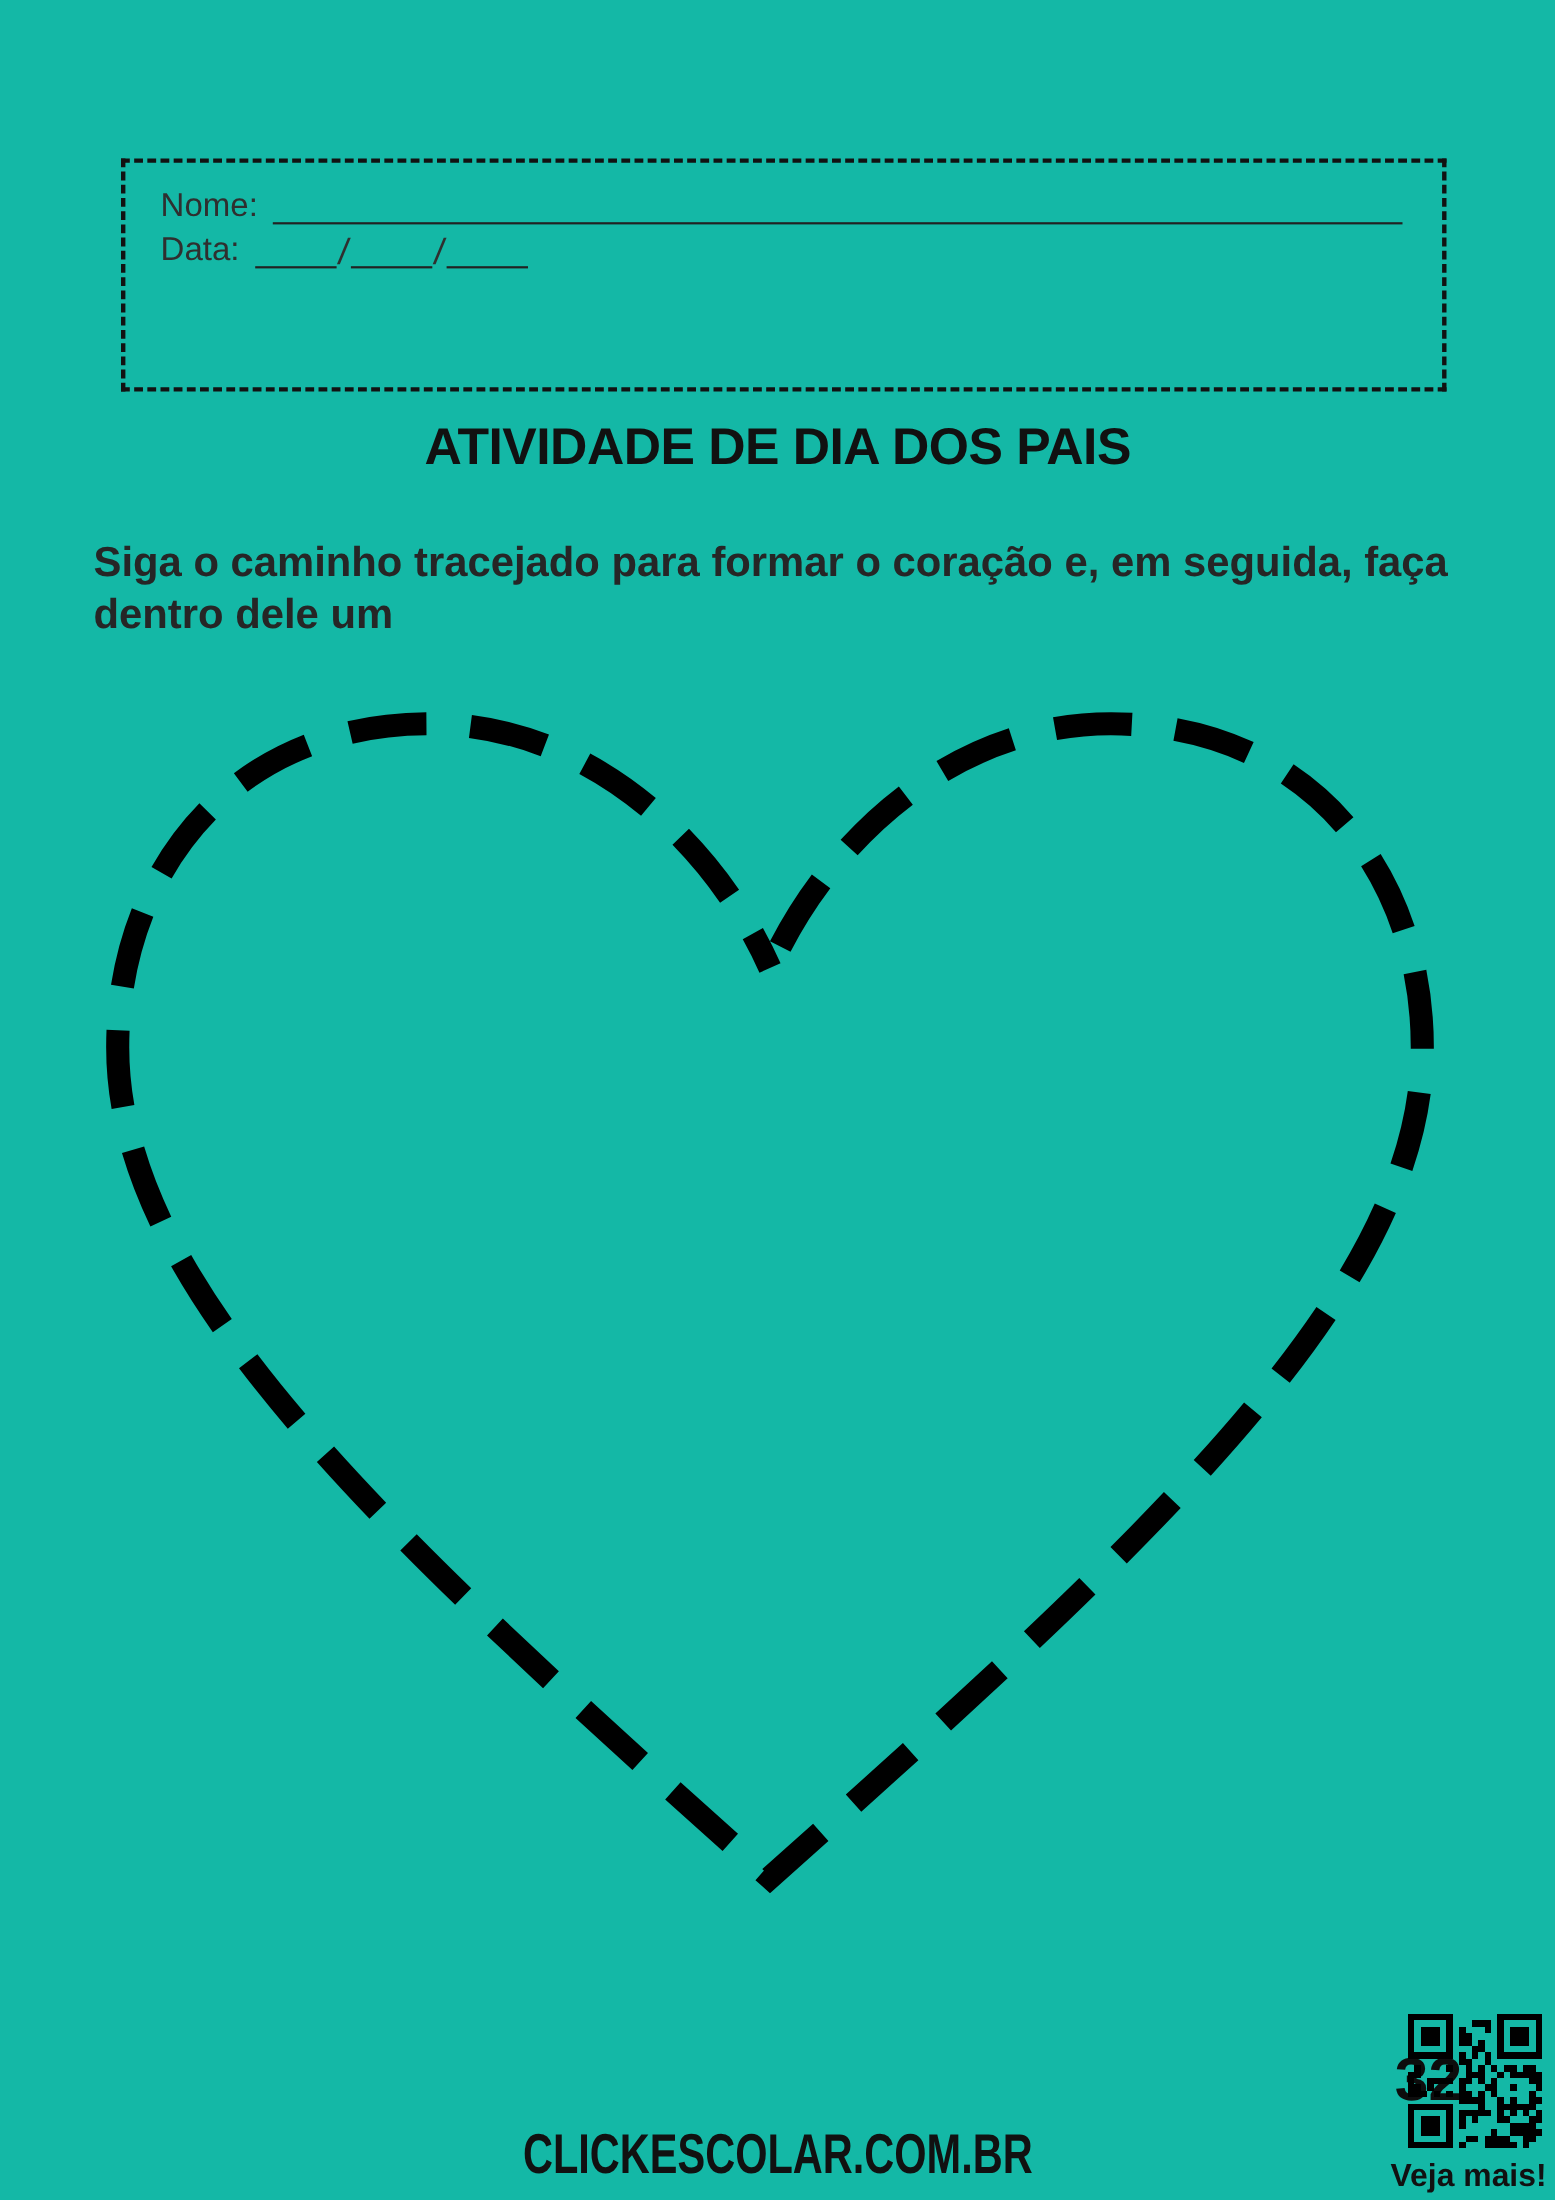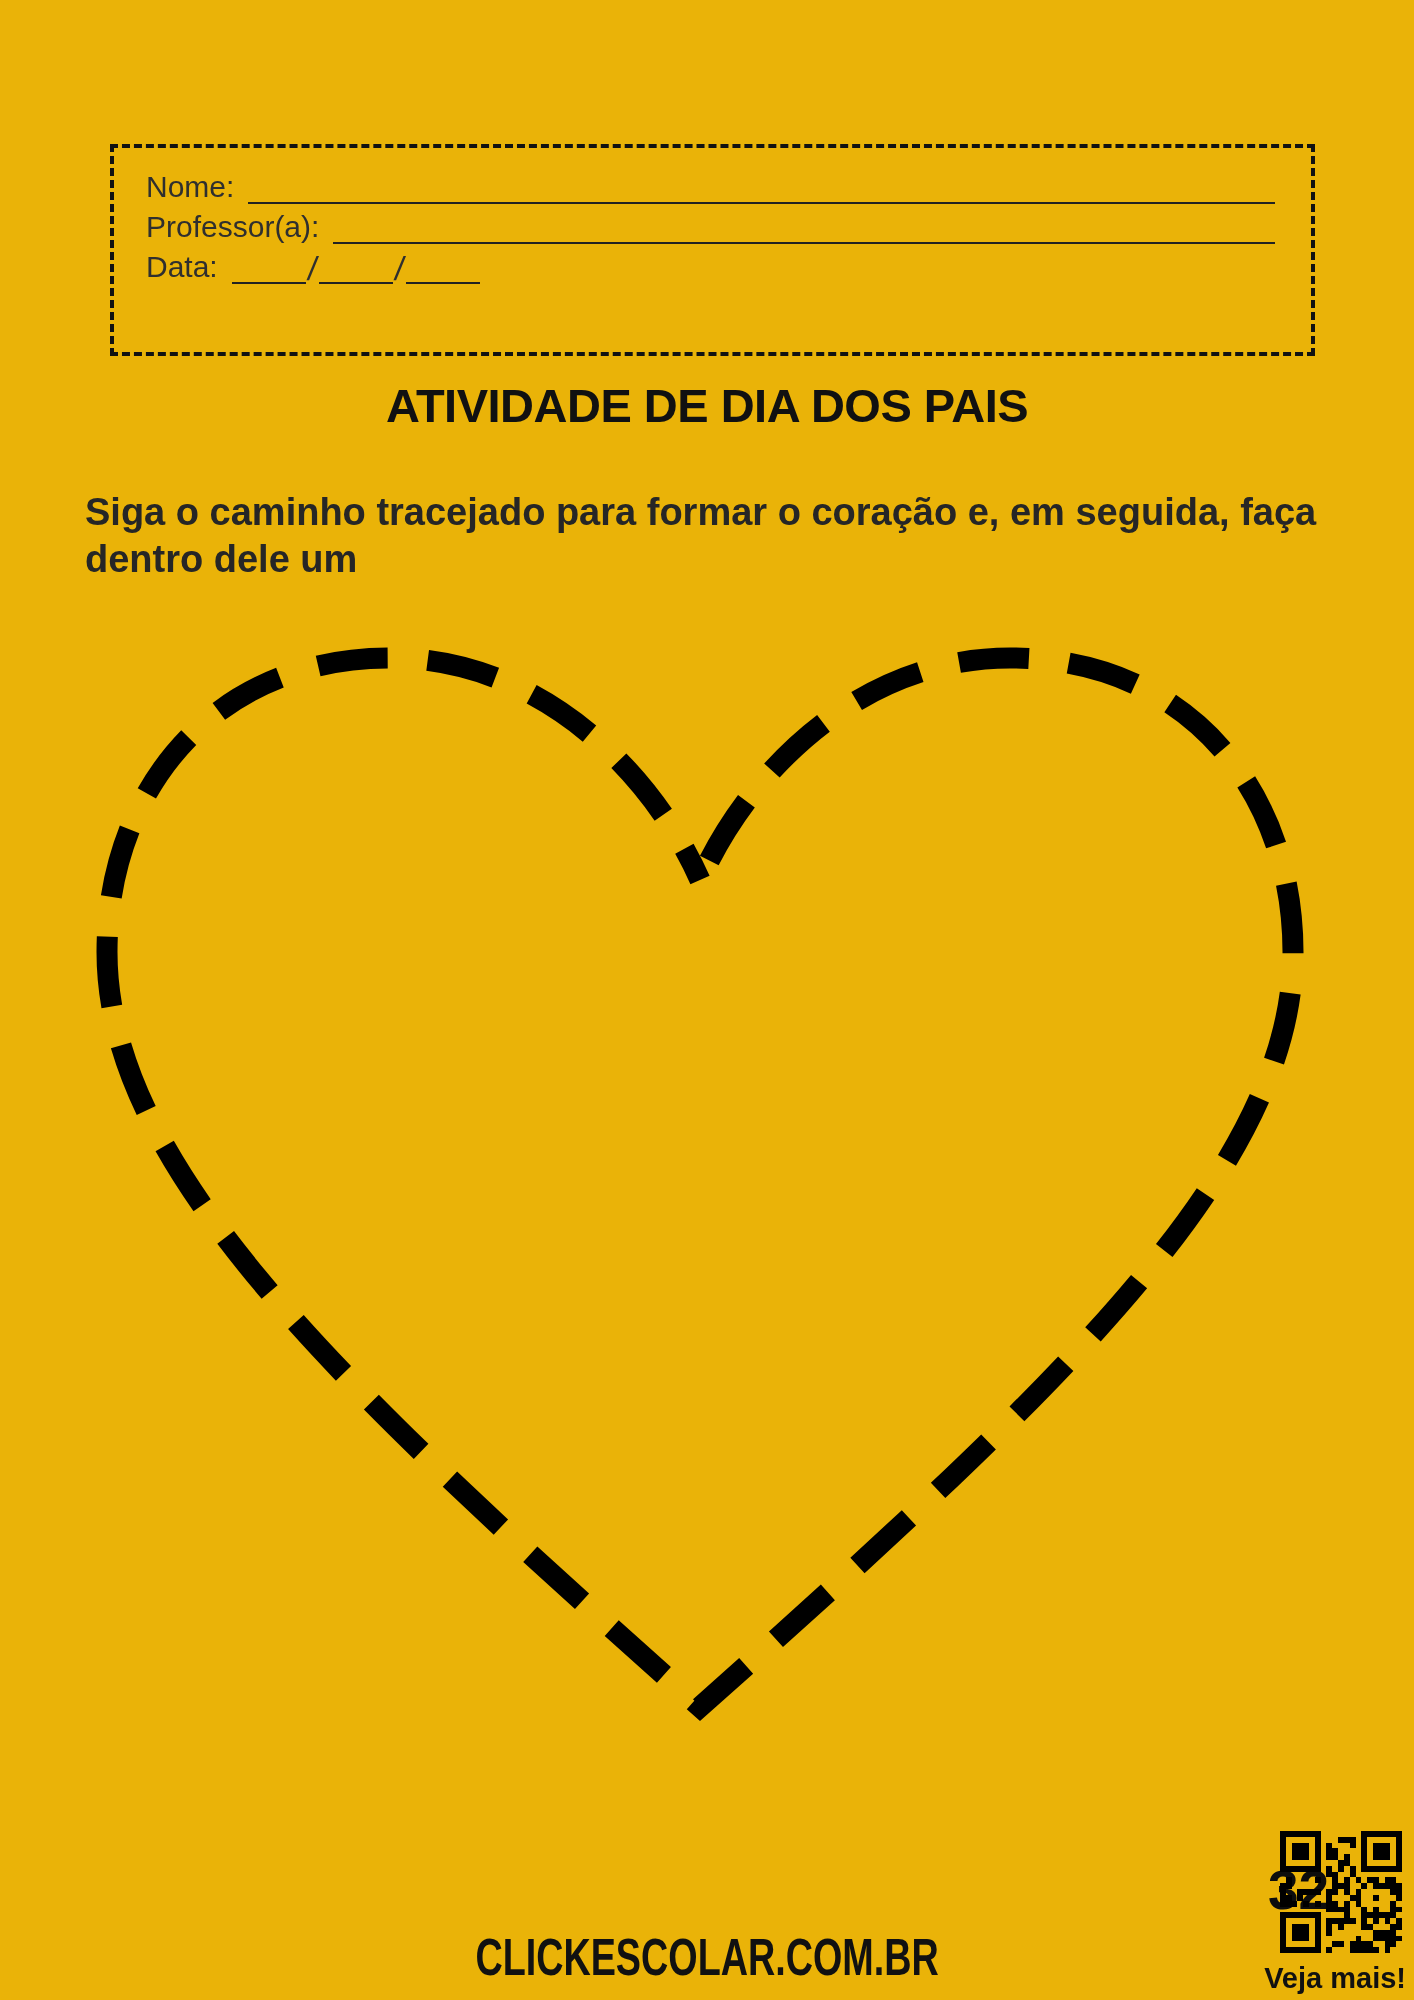--- a/index.html
+++ b/index.html
@@ -1,19 +1,19 @@
 <!DOCTYPE html>
 <html><head>
 <meta charset="utf-8">
 <style>
   * { margin:0; padding:0; box-sizing:border-box; }
   html,body { background:#ffffff; }
   body { font-family:"Liberation Sans", sans-serif; color:#1a1a1a; }
   .page {
-    position:relative; width:1414px; height:2000px; background:#eab308;
+    position:relative; width:1414px; height:2000px; background:#14b8a6;
     overflow:hidden; margin:0 auto;
   }
 
   
   .header-box {
     position:absolute; left:110px; top:144px; width:1205px; height:212px;
     border:4px dashed #121212; padding:16px 36px 0 32px;
   }
   .field-row { display:flex; align-items:flex-end; height:40px; font-size:30px; color:#2f2f2f; }
   .field-label { white-space:nowrap; margin-right:14px; line-height:34px; }
@@ -53,24 +53,20 @@
   }
 </style>
 </head>
 <body>
 
 <div class="page">
 
   <div class="header-box">
     <div class="field-row">
       <span class="field-label">Nome:</span>
-      <span class="field-line"></span>
-    </div>
-    <div class="field-row">
-      <span class="field-label">Professor(a):</span>
       <span class="field-line"></span>
     </div>
     <div class="field-row date-row">
       <span class="field-label">Data:</span>
       <span class="date-blank"></span>
       <span class="date-slash">/</span>
       <span class="date-blank"></span>
       <span class="date-slash">/</span>
       <span class="date-blank"></span>
     </div>

